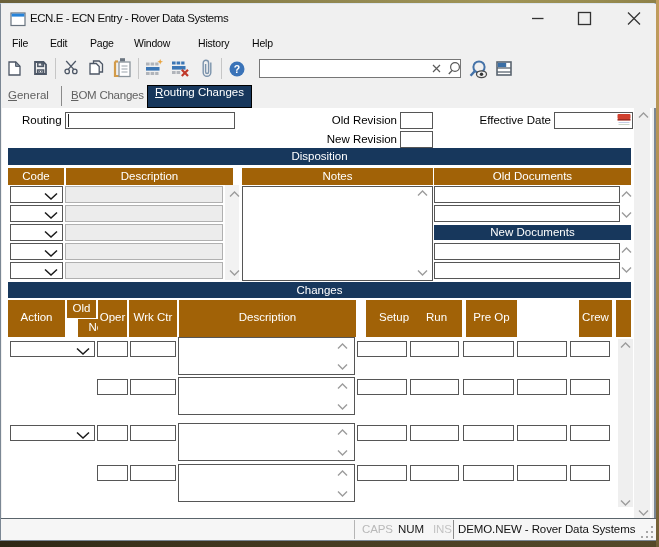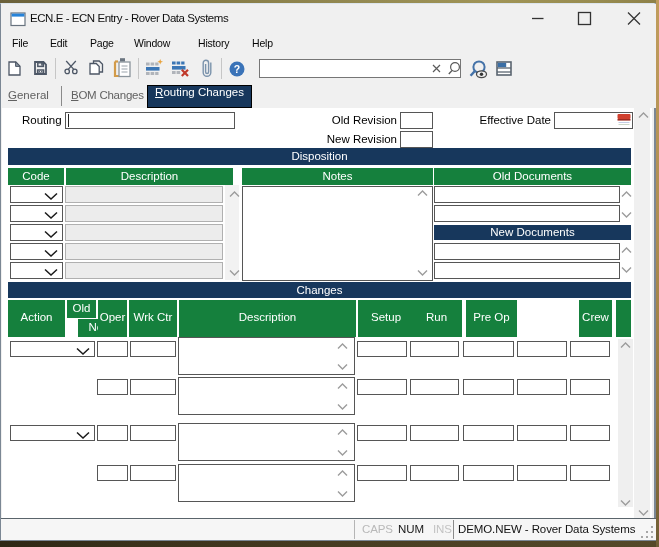--- a/index.html
+++ b/index.html
@@ -19,21 +19,21 @@
 .tabstrip { position:absolute; left:0; top:79px; width:655px; height:25px; background:#f0f0f0; }
 .tab-txt { position:absolute; top:6px; font-size:11.5px; color:#616161; white-space:nowrap; }
 .tab-active { position:absolute; top:2px; height:23px; background:#17375c; border:1px solid #000;
   color:#fff; font-size:11.5px; text-align:center; }
 .formarea { position:absolute; left:1px; top:104px; width:650px; height:410px; background:#fff; }
 
 .lbl { position:absolute; font-size:11.5px; color:#000; white-space:nowrap; }
 .inp { position:absolute; background:#fff; border:1px solid #565656; }
 .inp-dis { position:absolute; background:#ececec; border:1px solid #b0b0b0; }
 .navybar { position:absolute; background:#17375c; color:#fff; font-size:11.5px; text-align:center; }
-.hcell { position:absolute; background:#15803d; color:#fff; font-size:11.5px; text-align:center; }
+.hcell { position:absolute; background:#a16207; color:#fff; font-size:11.5px; text-align:center; }
 .combo { position:absolute; background:#fff; border:1px solid #565656; }
 .combo svg { position:absolute; right:4px; top:5px; }
 .sbtrack { position:absolute; background:#f0f0f0; }
 .chev { position:absolute; }
 .statusbar { position:absolute; left:0; top:514px; width:655px; height:22px; background:#f6f6f6; border-top:1px solid #5a646b; }
 .st { position:absolute; top:4px; font-size:11.5px; letter-spacing:-0.1px; white-space:nowrap; }
 </style>
 </head>
 <body>
 <div class="abs" style="left:0;bottom:0;width:659px;height:7px;background:linear-gradient(90deg,#2e2715 0%,#3a311b 20%,#453a20 45%,#4e4225 70%,#554929 100%)"></div>
@@ -269,21 +269,21 @@
       </div>
     <div class="hcell" style="left:96px;top:192px;width:29px;height:37px">
         <div style="margin-top:11px">Oper</div>
       </div>
     <div class="hcell" style="left:127px;top:192px;width:48px;height:37px">
         <div style="margin-top:11px">Wrk Ctr</div>
       </div>
     <div class="hcell" style="left:177px;top:192px;width:177px;height:37px">
         <div style="margin-top:11px">Description</div>
       </div>
-    <div class="hcell" style="left:356px;top:192px;width:56px;height:37px">
+    <div class="hcell" style="left:364px;top:192px;width:56px;height:37px">
         <div style="margin-top:11px">Setup</div>
       </div>
     <div class="hcell" style="left:464px;top:192px;width:51px;height:37px">
         <div style="margin-top:11px">Pre Op</div>
       </div>
     <div class="hcell" style="left:409px;top:192px;width:51px;height:37px">
         <div style="margin-top:11px">Run</div>
       </div>
     <div class="hcell" style="left:577px;top:192px;width:33px;height:37px">
         <div style="margin-top:11px">Crew</div>

